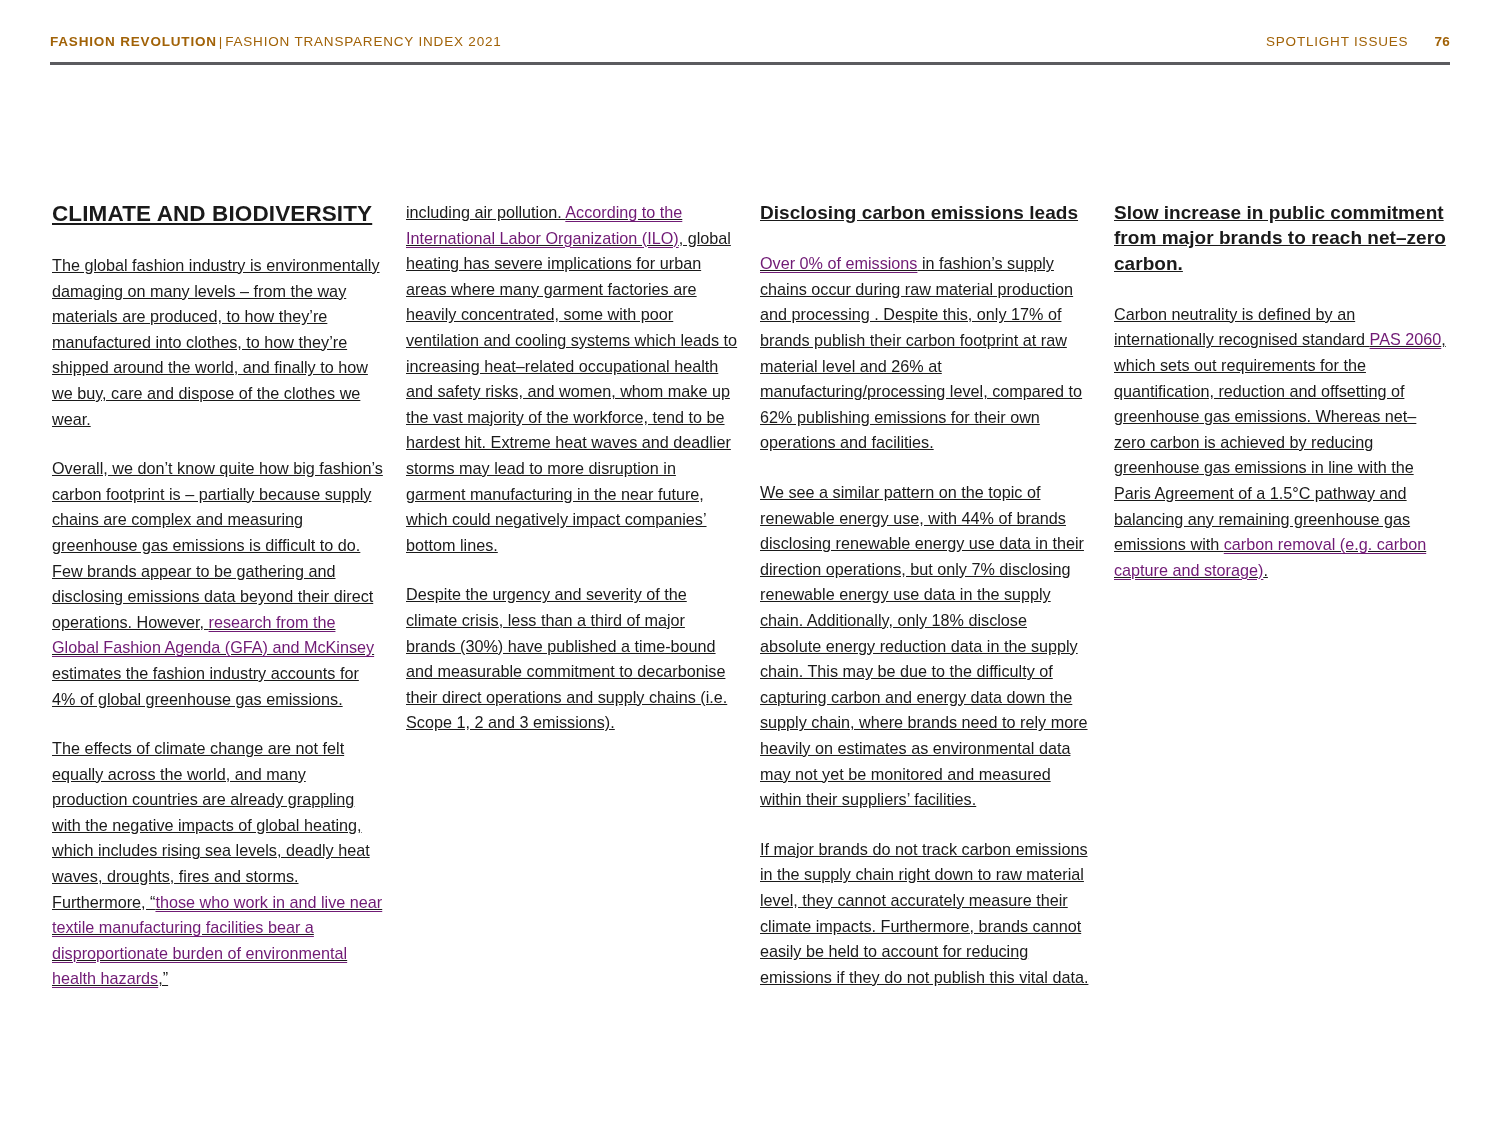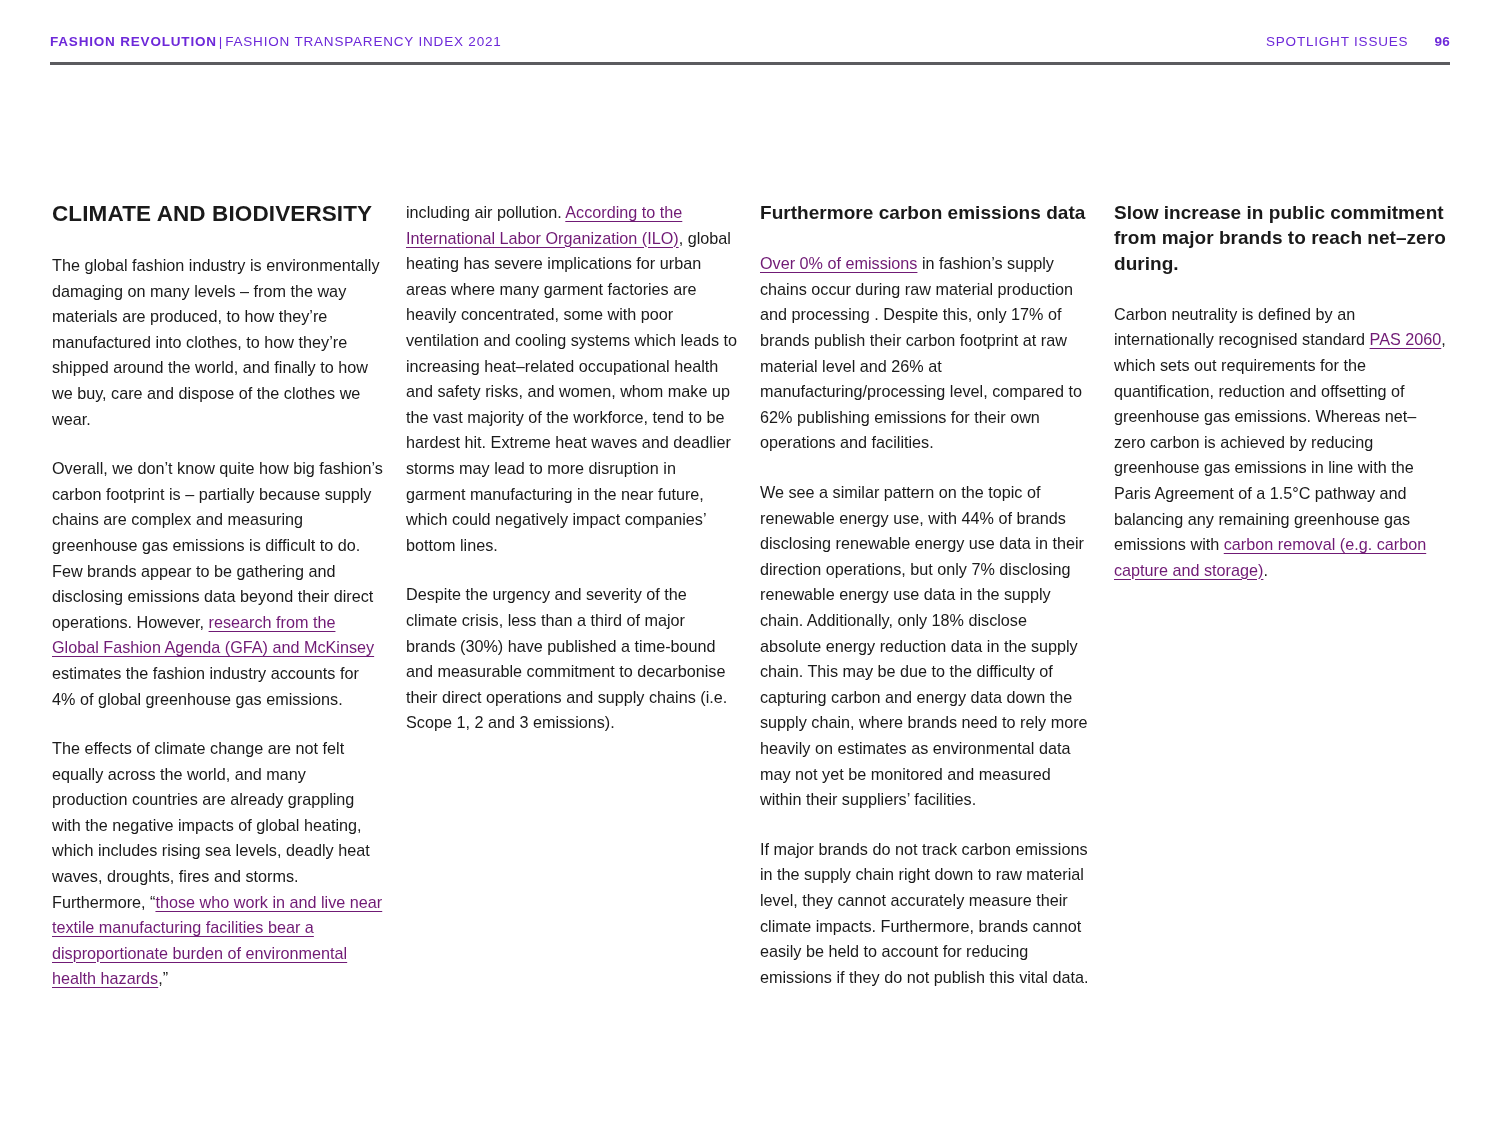--- a/index.html
+++ b/index.html
@@ -27,21 +27,21 @@
   .running-header {
     position: absolute;
     left: 50px;
     right: 50px;
     top: 34px;
     display: flex;
     align-items: baseline;
     justify-content: space-between;
     font-size: 13.5px;
     letter-spacing: 0.06em;
-    color: #6d28d9;
+    color: #a16207;
     text-align: center;
   }
   .header-left {
     white-space: nowrap;
   }
   .header-left .brand {
     font-weight: 700;
   }
   .header-left .sep {
     font-weight: 400;
@@ -80,20 +80,21 @@
     left: 52px;
     top: 200px;
     width: 1398px;
     display: grid;
     grid-template-columns: 332px 332px 332px 332px;
     column-gap: 22px;
   }
   .column {
     font-size: 16.2px;
     line-height: 1.58;
+    text-decoration: underline;
   }
 
   h2.col-heading {
     font-size: 22.5px;
     line-height: 1.2;
     font-weight: 700;
     letter-spacing: 0.005em;
     margin: 0 0 26px 0;
     text-transform: uppercase;
   }
@@ -127,42 +128,42 @@
 <body>
 
 <div class="page">
 
   <div class="running-header">
     <div class="header-left">
       <span class="brand">FASHION REVOLUTION</span><span class="sep">|</span><span class="doc">FASHION TRANSPARENCY INDEX 2021</span>
     </div>
     <div class="header-right">
       <span class="section-name">SPOTLIGHT ISSUES</span>
-      <span class="page-number">96</span>
+      <span class="page-number">76</span>
     </div>
   </div>
 
   <div class="header-rule"></div>
 
   <div class="columns">
     <div class="column">
         <h2 class="col-heading">CLIMATE AND BIODIVERSITY</h2>
         <p class="para"><span>The global fashion industry is environmentally damaging on many levels – from the way materials are produced, to how they’re manufactured into clothes, to how they’re shipped around the world, and finally to how we buy, care and dispose of the clothes we wear.</span></p>
         <p class="para"><span>Overall, we don’t know quite how big fashion’s carbon footprint is – partially because supply chains are complex and measuring greenhouse gas emissions is difficult to do. Few brands appear to be gathering and disclosing emissions data beyond their direct operations. However, </span><a class="inline-link" href="#">research from the Global Fashion Agenda (GFA) and McKinsey</a><span> estimates the fashion industry accounts for 4% of global greenhouse gas emissions.</span></p>
         <p class="para"><span>The effects of climate change are not felt equally across the world, and many production countries are already grappling with the negative impacts of global heating, which includes rising sea levels, deadly heat waves, droughts, fires and storms. Furthermore, “</span><a class="inline-link" href="#">those who work in and live near textile manufacturing facilities bear a disproportionate burden of environmental health hazards</a><span>,”</span></p>
       </div>
     <div class="column">
         <p class="para"><span>including air pollution. </span><a class="inline-link" href="#">According to the International Labor Organization (ILO)</a><span>, global heating has severe implications for urban areas where many garment factories are heavily concentrated, some with poor ventilation and cooling systems which leads to increasing heat–related occupational health and safety risks, and women, whom make up the vast majority of the workforce, tend to be hardest hit. Extreme heat waves and deadlier storms may lead to more disruption in garment manufacturing in the near future, which could negatively impact companies’ bottom lines.</span></p>
         <p class="para"><span>Despite the urgency and severity of the climate crisis, less than a third of major brands (30%) have published a time-bound and measurable commitment to decarbonise their direct operations and supply chains (i.e. Scope 1, 2 and 3 emissions).</span></p>
       </div>
     <div class="column">
-        <h3 class="col-heading">Furthermore carbon emissions data</h3>
+        <h3 class="col-heading">Disclosing carbon emissions leads</h3>
         <p class="para"><a class="inline-link" href="#">Over 0% of emissions</a><span> in fashion’s supply chains occur during raw material production and processing . Despite this, only 17% of brands publish their carbon footprint at raw material level and 26% at manufacturing/processing level, compared to 62% publishing emissions for their own operations and facilities.</span></p>
         <p class="para"><span>We see a similar pattern on the topic of renewable energy use, with 44% of brands disclosing renewable energy use data in their direction operations, but only 7% disclosing renewable energy use data in the supply chain. Additionally, only 18% disclose absolute energy reduction data in the supply chain. This may be due to the difficulty of capturing carbon and energy data down the supply chain, where brands need to rely more heavily on estimates as environmental data may not yet be monitored and measured within their suppliers’ facilities.</span></p>
         <p class="para"><span>If major brands do not track carbon emissions in the supply chain right down to raw material level, they cannot accurately measure their climate impacts. Furthermore, brands cannot easily be held to account for reducing emissions if they do not publish this vital data.</span></p>
       </div>
     <div class="column">
-        <h3 class="col-heading">Slow increase in public commitment from major brands to reach net–zero during.</h3>
+        <h3 class="col-heading">Slow increase in public commitment from major brands to reach net–zero carbon.</h3>
         <p class="para"><span>Carbon neutrality is defined by an internationally recognised standard </span><a class="inline-link" href="#">PAS 2060</a><span>, which sets out requirements for the quantification, reduction and offsetting of greenhouse gas emissions. Whereas net–zero carbon is achieved by reducing greenhouse gas emissions in line with the Paris Agreement of a 1.5°C pathway and balancing any remaining greenhouse gas emissions with </span><a class="inline-link" href="#">carbon removal (e.g. carbon capture and storage)</a><span>.</span></p>
       </div>
   </div>
 
 </div>
 
 </body></html>

